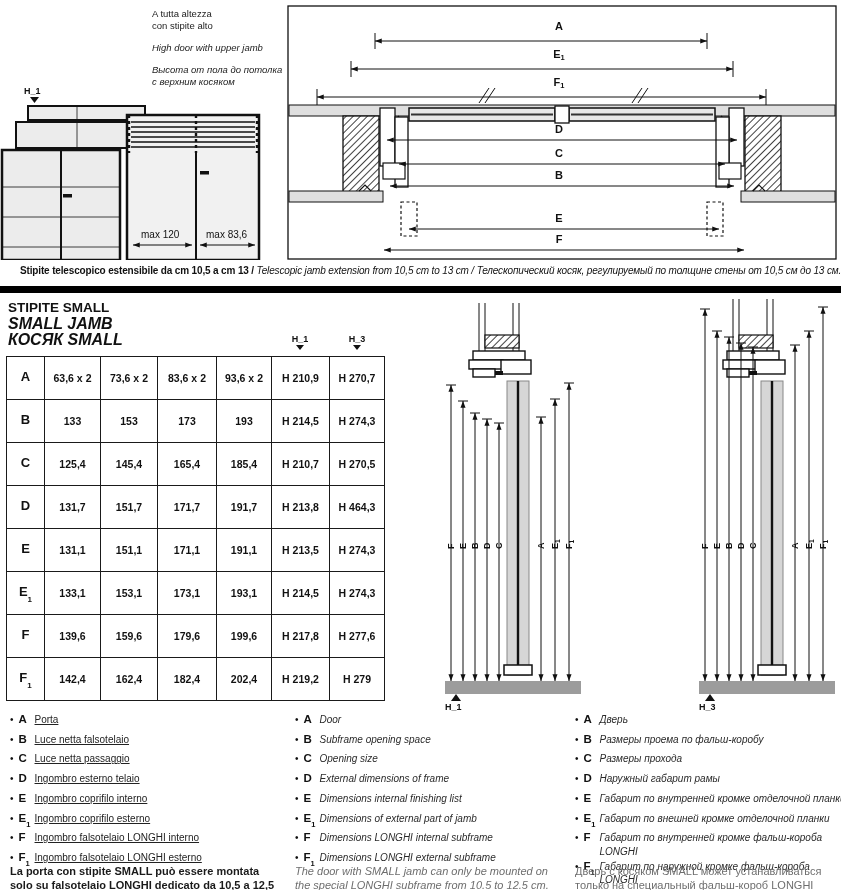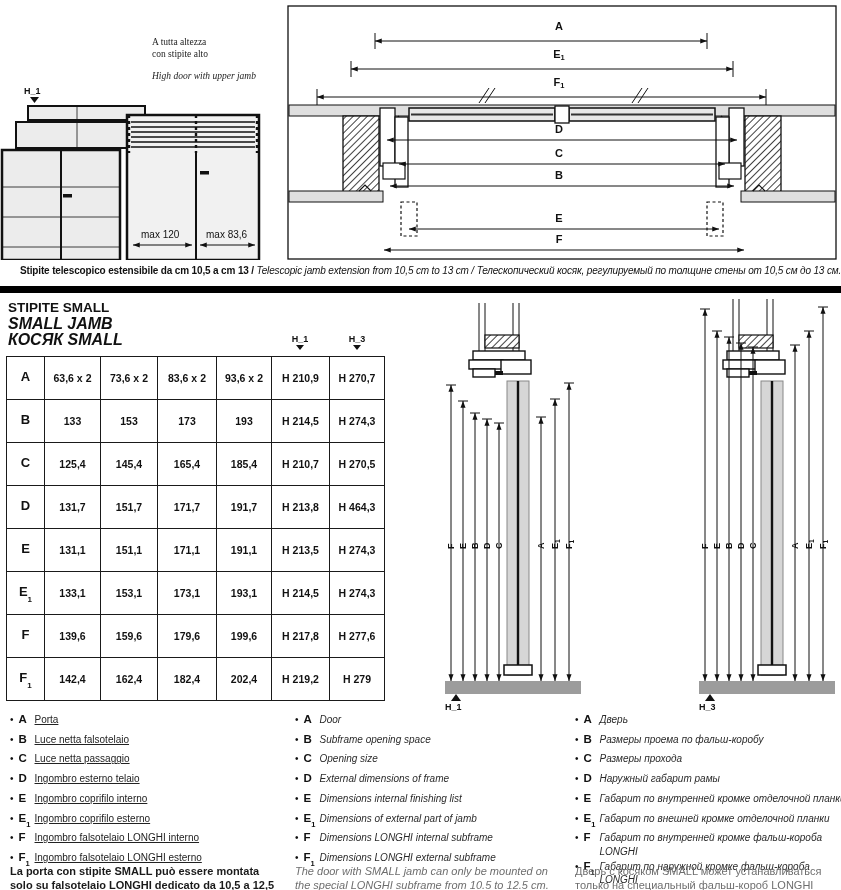--- a/index.html
+++ b/index.html
@@ -1,21 +1,21 @@
 <!DOCTYPE html>
 <html><head>
 <meta charset="utf-8">
 <style>
   html,body{margin:0;padding:0;background:#fff;}
   #page{position:relative;width:841px;height:890px;background:#fff;overflow:hidden;
         font-family:"Liberation Sans",sans-serif;color:#111;}
   .abs{position:absolute;}
 
   
-  .top-note{left:152px;top:36px;width:136px;font-size:9.5px;line-height:12px;color:#222;font-family:Liberation Serif, serif;}
+  .top-note{left:152px;top:8px;width:136px;font-size:9.5px;line-height:12px;color:#222;}
   .top-note .it{margin-bottom:10px;}
   .top-note .en{font-style:italic;margin-bottom:10px;}
   .top-note .ru{font-style:italic;}
 
   
   .caption{left:20px;top:265px;width:833px;font-size:10px;letter-spacing:-0.15px;white-space:nowrap;color:#111;}
   .caption .it{font-weight:bold;}
   .caption .en,.caption .ru{font-style:italic;}
 
   .divider-bar{left:0;top:286px;width:841px;height:7px;background:#000;}
@@ -79,20 +79,21 @@
 </svg>
 
 <div id="page">
 
   <div class="abs top-note">
     <div class="it">
       <div>A tutta altezza</div>
       <div>con stipite alto</div>
     </div>
     <div class="en">High door with upper jamb</div>
+    <div class="ru">Высота от пола до потолка с верхним косяком</div>
   </div>
 
   <svg class="abs" style="left:0;top:85px" width="285" height="175" viewBox="0 0 285 175">
     <text class="small-t" x="24" y="9">H_1</text>
     <path d="M30,12 l9,0 l-4.5,6 z" fill="#111"></path>
     <text class="small-t" x="150" y="37">H_3</text>
     <path d="M156,40 l9,0 l-4.5,6 z" fill="#111"></path>
 
     <g>
       <rect x="28" y="21" width="117" height="14" fill="#ececec" stroke="#111" stroke-width="2"></rect>

